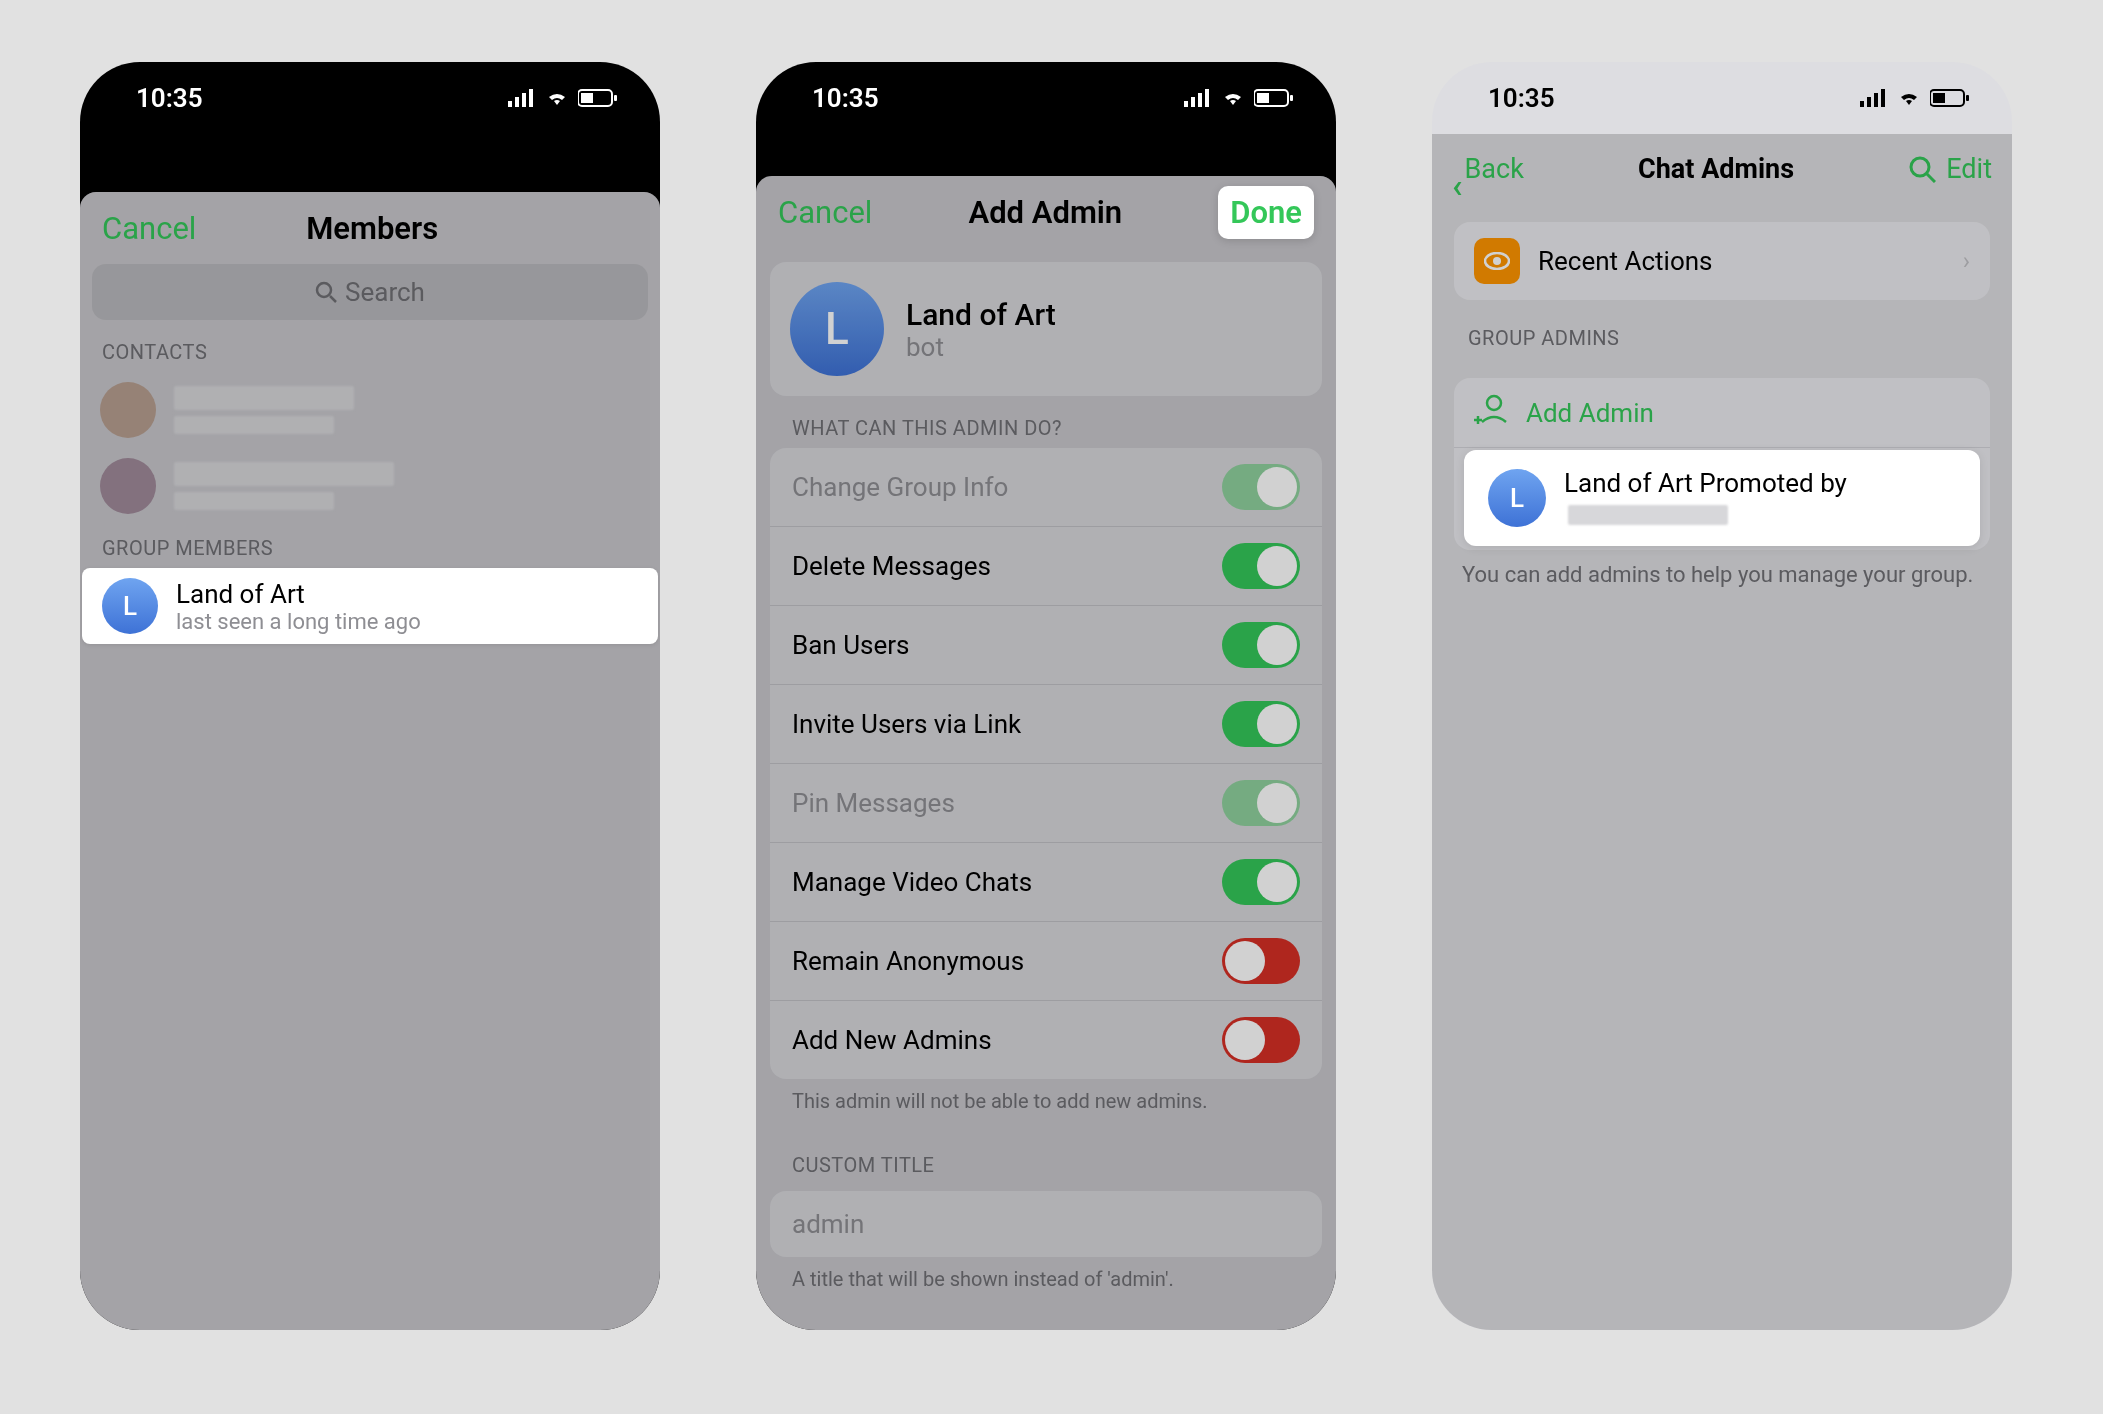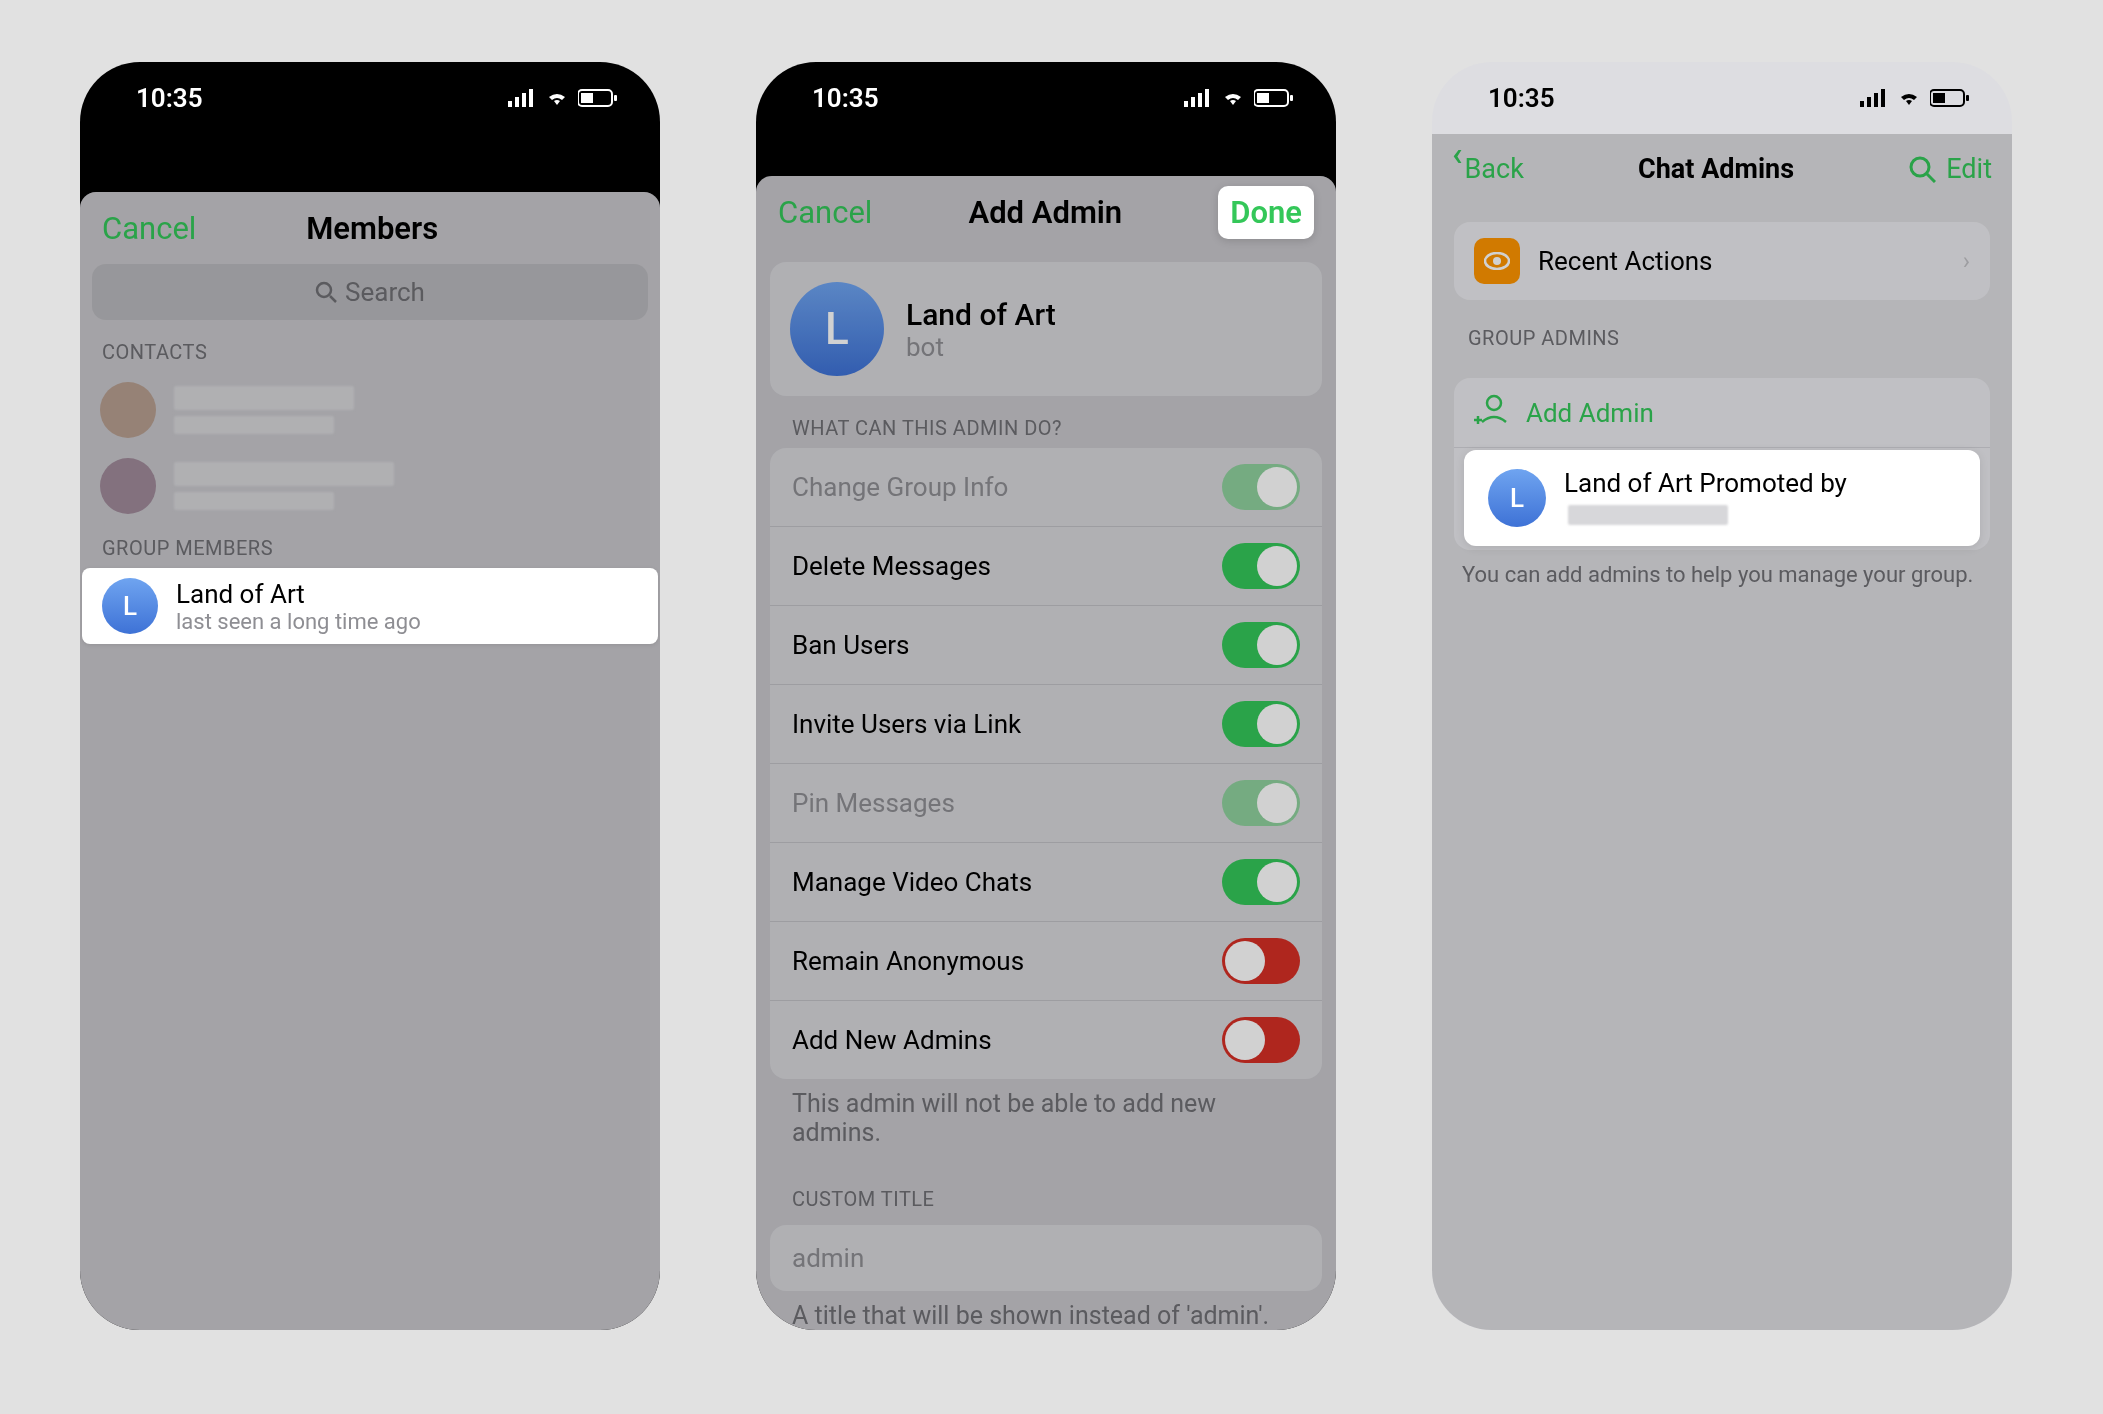--- a/index.html
+++ b/index.html
@@ -150,38 +150,38 @@
   .toggle.on-dim    { background:#8fd19e; }
   .toggle.off-red   { background:#d62f25; }
   .toggle.on-green::after,.toggle.on-dim::after { right:3px; }
   .toggle.off-red::after { left:3px; }
   .toggle .mark {
     position:absolute; font-size:22px; font-weight:700;
   }
   .toggle.on-green .mark, .toggle.on-dim .mark { right:11px; color:#34c759; }
   .toggle.on-dim .mark { color:#8fd19e; }
   .toggle.off-red .mark { left:11px; color:#d62f25; }
-  .footer-note { font-size:25px; color:#6f6f74; padding:10px 36px 0; }
+  .footer-note { font-size:20px; color:#6f6f74; padding:10px 36px 0; }
   .input-box {
     margin:6px 14px 0;
     background:#d7d7db;
     border-radius:16px;
     padding:18px 22px;
     font-size:26px;
     color:#8e8e93;
   }
 
   
   .p3bg { background:#dddde1; height:100%; position:relative; }
   .p3 .status-bar { color:#000; }
   .nav3 {
     display:flex; align-items:center; justify-content:space-between;
     height:70px; padding:0 20px; font-size:27px;
   }
-  .nav3 .left { display:flex; align-items:flex-start; gap:2px; color:#34c759; }
+  .nav3 .left { display:flex; align-items:flex-end; gap:2px; color:#34c759; }
   .nav3 .title { font-weight:700; color:#000; }
   .nav3 .right { display:flex; align-items:center; gap:10px; color:#34c759; }
   .nav3 .chev { font-size:34px; font-weight:600; line-height:0; }
   .card3 {
     margin:18px 22px 0;
     background:#ebebef;
     border-radius:16px;
   }
   .row3 {
     display:flex; align-items:center; gap:18px;

